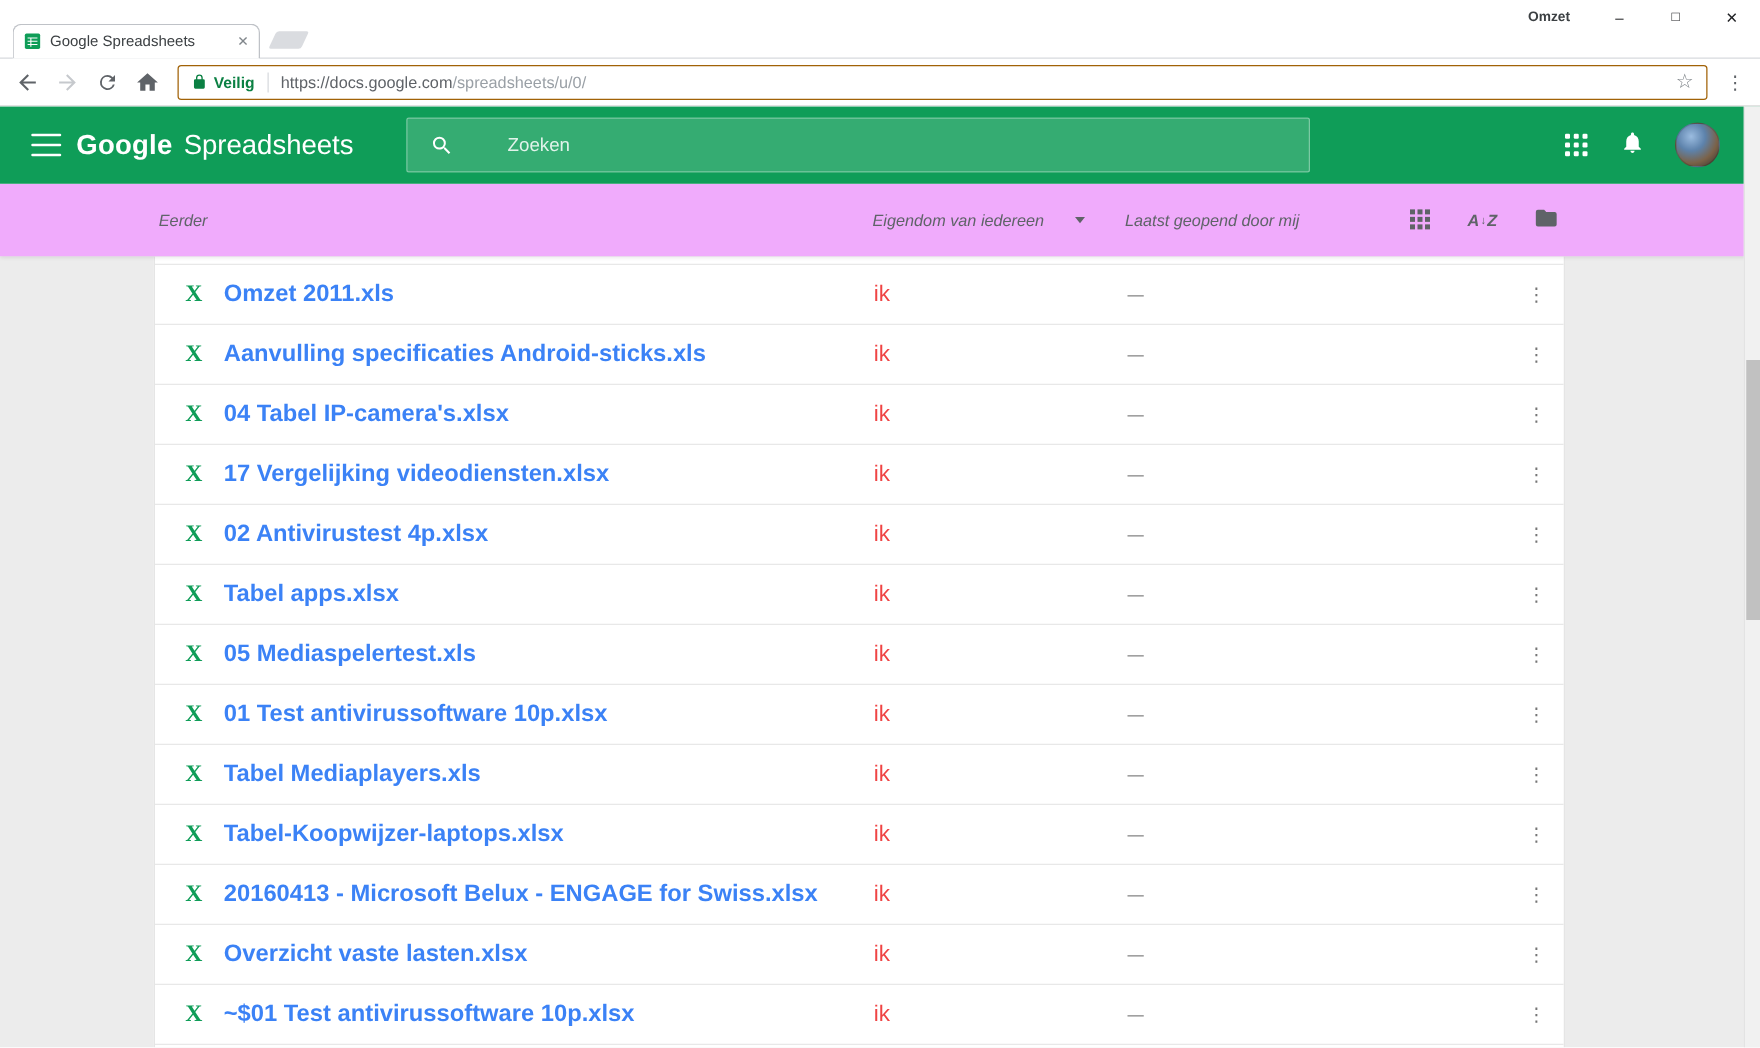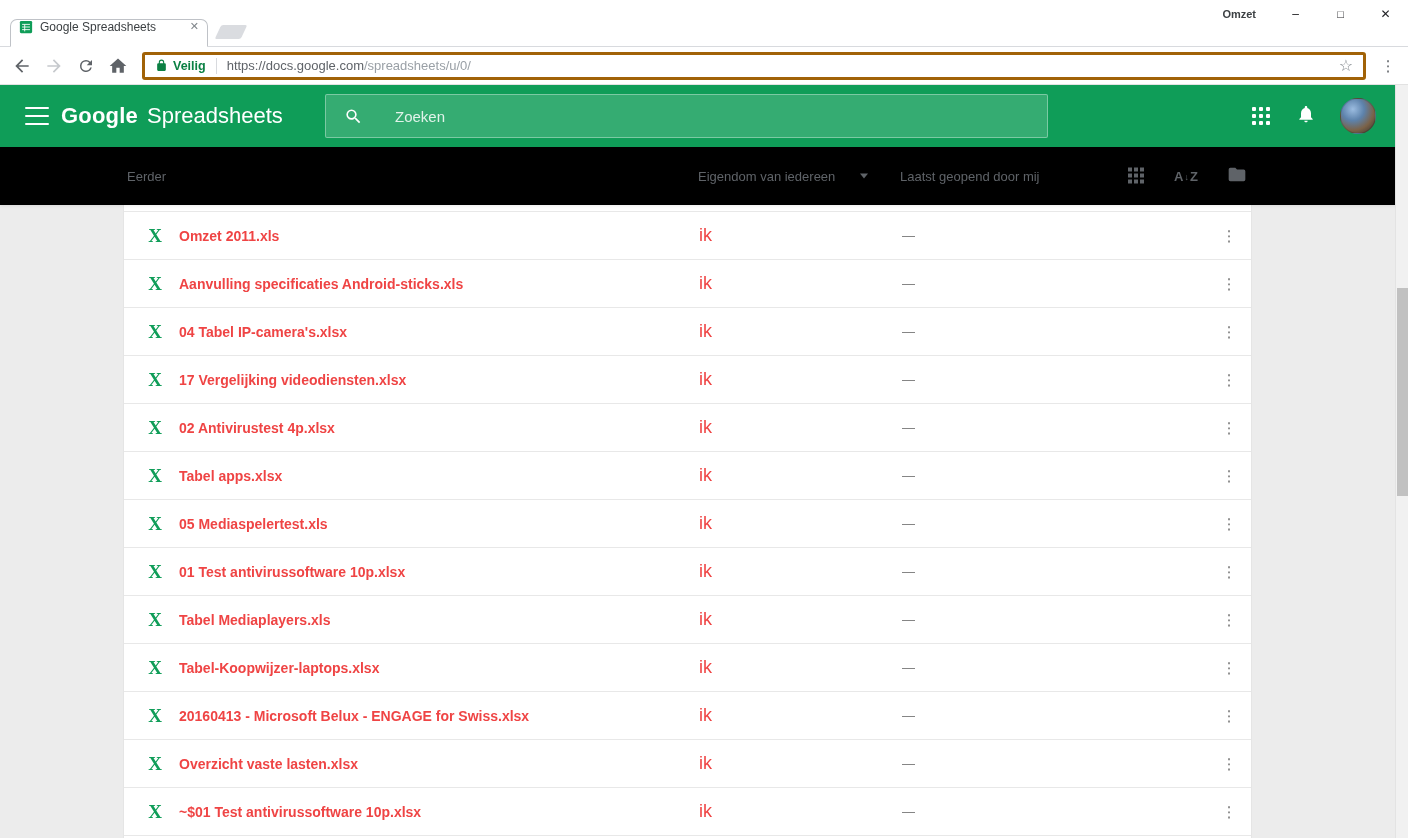--- a/index.html
+++ b/index.html
@@ -11,72 +11,72 @@
   *{box-sizing:border-box;margin:0;padding:0;}
   html,body{width:1408px;height:838px;overflow:hidden;}
   body{font-family:"Liberation Sans",sans-serif;background:#fff;position:relative;}
 
   
   .titlebar{position:relative;height:47px;background:#fff;border-bottom:1px solid #d8dade;z-index:5;}
   .user-label{position:absolute;top:8px;right:152px;font-size:11px;font-weight:700;color:#3c4043;}
   .win-controls{position:absolute;top:0;right:0;display:flex;}
   .win-btn{width:45px;height:27px;display:flex;align-items:center;justify-content:center;font-size:12px;color:#202124;}
   .win-btn.max{font-size:11px;}
-  .tab{position:absolute;left:10px;bottom:-1px;width:198px;height:28px;background:#fff;border:1px solid #bfc2c7;border-bottom:1px solid #fff;border-radius:7px 7px 0 0;display:flex;align-items:flex-start;padding:0 8px;z-index:2;}
+  .tab{position:absolute;left:10px;bottom:-1px;width:198px;height:28px;background:#fff;border:1px solid #bfc2c7;border-bottom:1px solid #fff;border-radius:7px 7px 0 0;display:flex;align-items:center;padding:0 8px;z-index:2;}
   .tab-title{flex:1;font-size:12px;color:#3c4043;white-space:nowrap;overflow:hidden;margin-left:7px;}
   .tab-close{font-size:11px;color:#80868b;margin-left:4px;}
   .newtab-stub{position:absolute;left:218px;bottom:7px;width:26px;height:14px;background:#dadce0;border-radius:2px;transform:skewX(-25deg);}
 
   
   .addressbar{height:38px;background:#fff;display:flex;align-items:center;padding:0 6px;border-bottom:1px solid #e2e2e2;position:relative;z-index:4;}
   .nav-btn{width:28px;height:28px;margin:0 2px;display:flex;align-items:center;justify-content:center;border-radius:50%;}
-  .omnibox{flex:1;height:28px;margin:0 8px;border:3px solid #a16207;border-radius:3px;display:flex;align-items:center;padding:0 10px;background:#fff;}
+  .omnibox{flex:1;height:28px;margin:0 8px;border:1px solid #a16207;border-radius:3px;display:flex;align-items:center;padding:0 10px;background:#fff;}
   .secure-label{color:var(--secure-green);font-size:12.5px;font-weight:700;margin-left:5px;}
   .omni-sep{width:1px;height:16px;background:#d8dade;margin:0 10px;}
   .url-host{font-size:13px;color:#5f6368;}
   .url-path{font-size:13px;color:#9aa0a6;}
   .omni-star{margin-left:auto;font-size:16px;color:#80868b;line-height:1;}
   .menu-dots{width:28px;height:28px;display:flex;align-items:center;justify-content:center;font-size:15px;color:#5f6368;}
 
   
   .appbar{position:relative;height:62px;background:var(--green);display:flex;align-items:center;z-index:3;}
   .burger{margin-left:25px;width:24px;height:18px;display:flex;flex-direction:column;justify-content:space-between;}
   .burger i{display:block;height:2px;background:#fff;border-radius:1px;}
   .logo{margin-left:12px;display:flex;align-items:baseline;gap:9px;color:#fff;font-size:22px;white-space:nowrap;}
   .logo .g{font-weight:700;letter-spacing:.2px;}
   .logo .p{font-weight:400;}
   .searchbox{position:absolute;left:325px;top:9px;width:723px;height:44px;background:rgba(255,255,255,0.16);border:1px solid rgba(255,255,255,0.35);border-radius:2px;display:flex;align-items:center;padding:0 18px;}
-  .searchbox input{flex:1;margin-left:32px;background:transparent;border:none;outline:none;font-size:15px;color:#fff;font-family:"Liberation Sans",sans-serif;}
+  .searchbox input{flex:1;margin-left:43px;background:transparent;border:none;outline:none;font-size:15px;color:#fff;font-family:"Liberation Sans",sans-serif;}
   .searchbox input::placeholder{color:rgba(255,255,255,0.85);}
   .appbar-right{position:absolute;right:32px;top:0;height:62px;display:flex;align-items:center;}
   .apps-grid{width:18px;height:18px;display:grid;grid-template-columns:repeat(3,4px);grid-template-rows:repeat(3,4px);gap:3px;}
   .apps-grid i{background:#fff;border-radius:1px;}
   .bell{margin-left:26px;}
   .avatar{margin-left:24px;width:36px;height:36px;border-radius:50%;background:radial-gradient(circle at 35% 30%,#9bbce0 0%,#5d82ab 35%,#7b6248 65%,#2e2e2e 100%);border:1px solid rgba(0,0,0,0.15);}
 
   
-  .filterbar{position:relative;height:58px;background:#000000;box-shadow:0 1px 3px rgba(0,0,0,0.08);z-index:2;}
+  .filterbar{position:relative;height:58px;background:#f0abfc;box-shadow:0 1px 3px rgba(0,0,0,0.08);z-index:2;font-style:italic;}
   .filterbar .item{position:absolute;top:50%;transform:translateY(-50%);font-size:13px;color:#5f6368;white-space:nowrap;}
   .section-label{left:127px;color:#3c4043;}
   .owner-filter{left:698px;display:flex;align-items:center;gap:25px;}
   .caret{width:0;height:0;border-left:4px solid transparent;border-right:4px solid transparent;border-top:5px solid #5f6368;}
   .opened-label{left:900px;}
   .gridview-icon{left:1128px;width:17px;height:17px;display:grid;grid-template-columns:repeat(3,4.2px);grid-template-rows:repeat(3,4.2px);gap:1.8px;}
   .gridview-icon i{background:#5f6368;}
   .az-icon{left:1174px;display:flex;align-items:center;color:#5f6368;font-weight:700;font-size:13px;gap:1px;}
   .az-icon .arr{font-size:9px;font-weight:400;}
   .folder-wrap{left:1227px;}
 
   
   .content{position:relative;height:633px;background:#ececec;overflow:hidden;}
   .card{position:absolute;left:123px;top:0;width:1129px;height:100%;background:#fff;border-left:1px solid #e5e5e5;border-right:1px solid #e5e5e5;overflow:hidden;}
   .card-spacer{height:7px;border-bottom:1px solid #e8e8e8;}
   .row{height:48px;border-bottom:1px solid #e8e8e8;display:flex;align-items:center;padding-left:18px;position:relative;}
   .xicon{width:26px;text-align:center;font-family:"Liberation Serif",serif;font-weight:700;font-size:19px;color:var(--green);}
-  .fname{margin-left:11px;font-size:14px;font-weight:700;color:#ef4444;white-space:nowrap;}
+  .fname{margin-left:11px;font-size:19px;font-weight:700;color:#3b82f6;white-space:nowrap;}
   .fowner{position:absolute;left:575px;font-size:18px;color:#ef4444;}
   .fopened{position:absolute;left:778px;font-size:13px;color:#757575;}
   .fmenu{position:absolute;right:10px;width:24px;text-align:center;font-size:15px;color:#757575;letter-spacing:0;}
 
   
   .scroll-track{position:absolute;left:1395px;top:85px;width:13px;height:753px;background:#f1f1f1;border-left:1px solid #e3e3e3;z-index:7;}
   .scroll-thumb{position:absolute;top:203px;left:1px;width:11px;height:208px;background:#c1c1c1;}
 </style>
 </head>
 <body>

